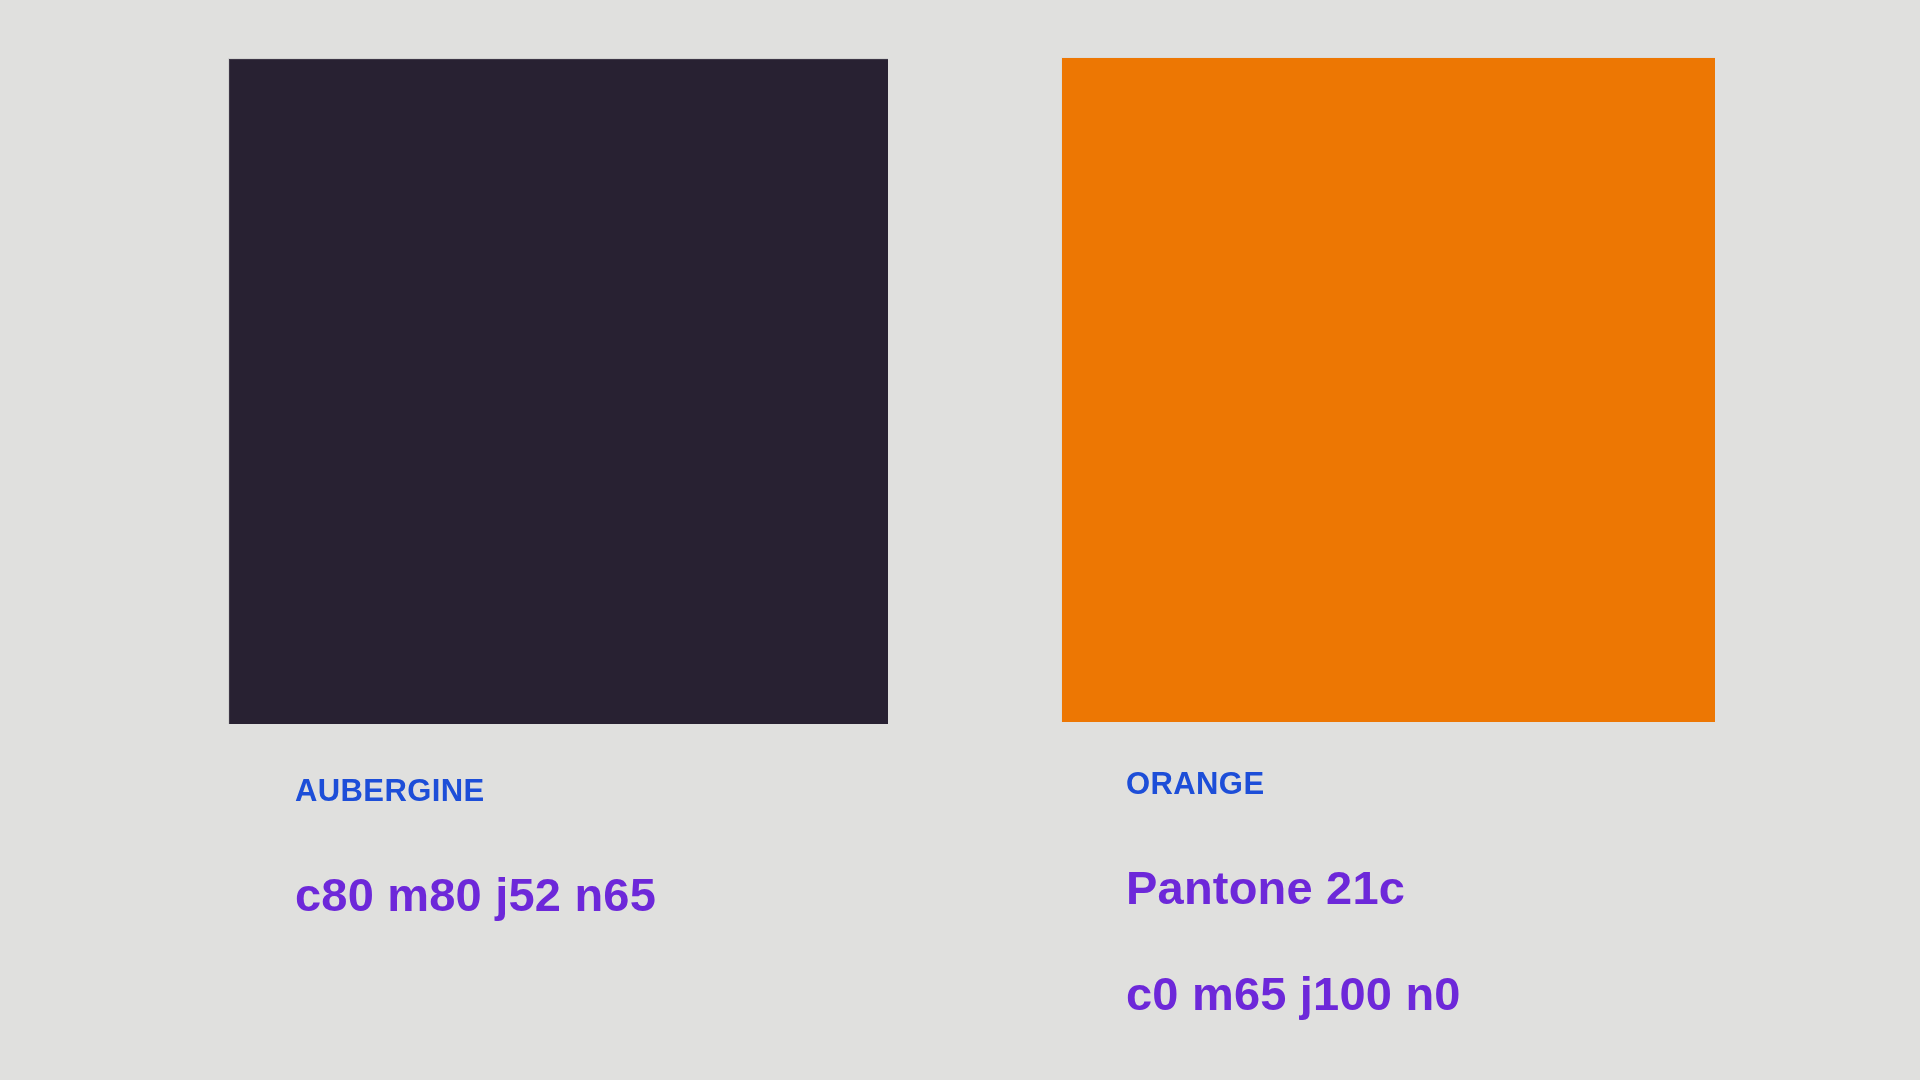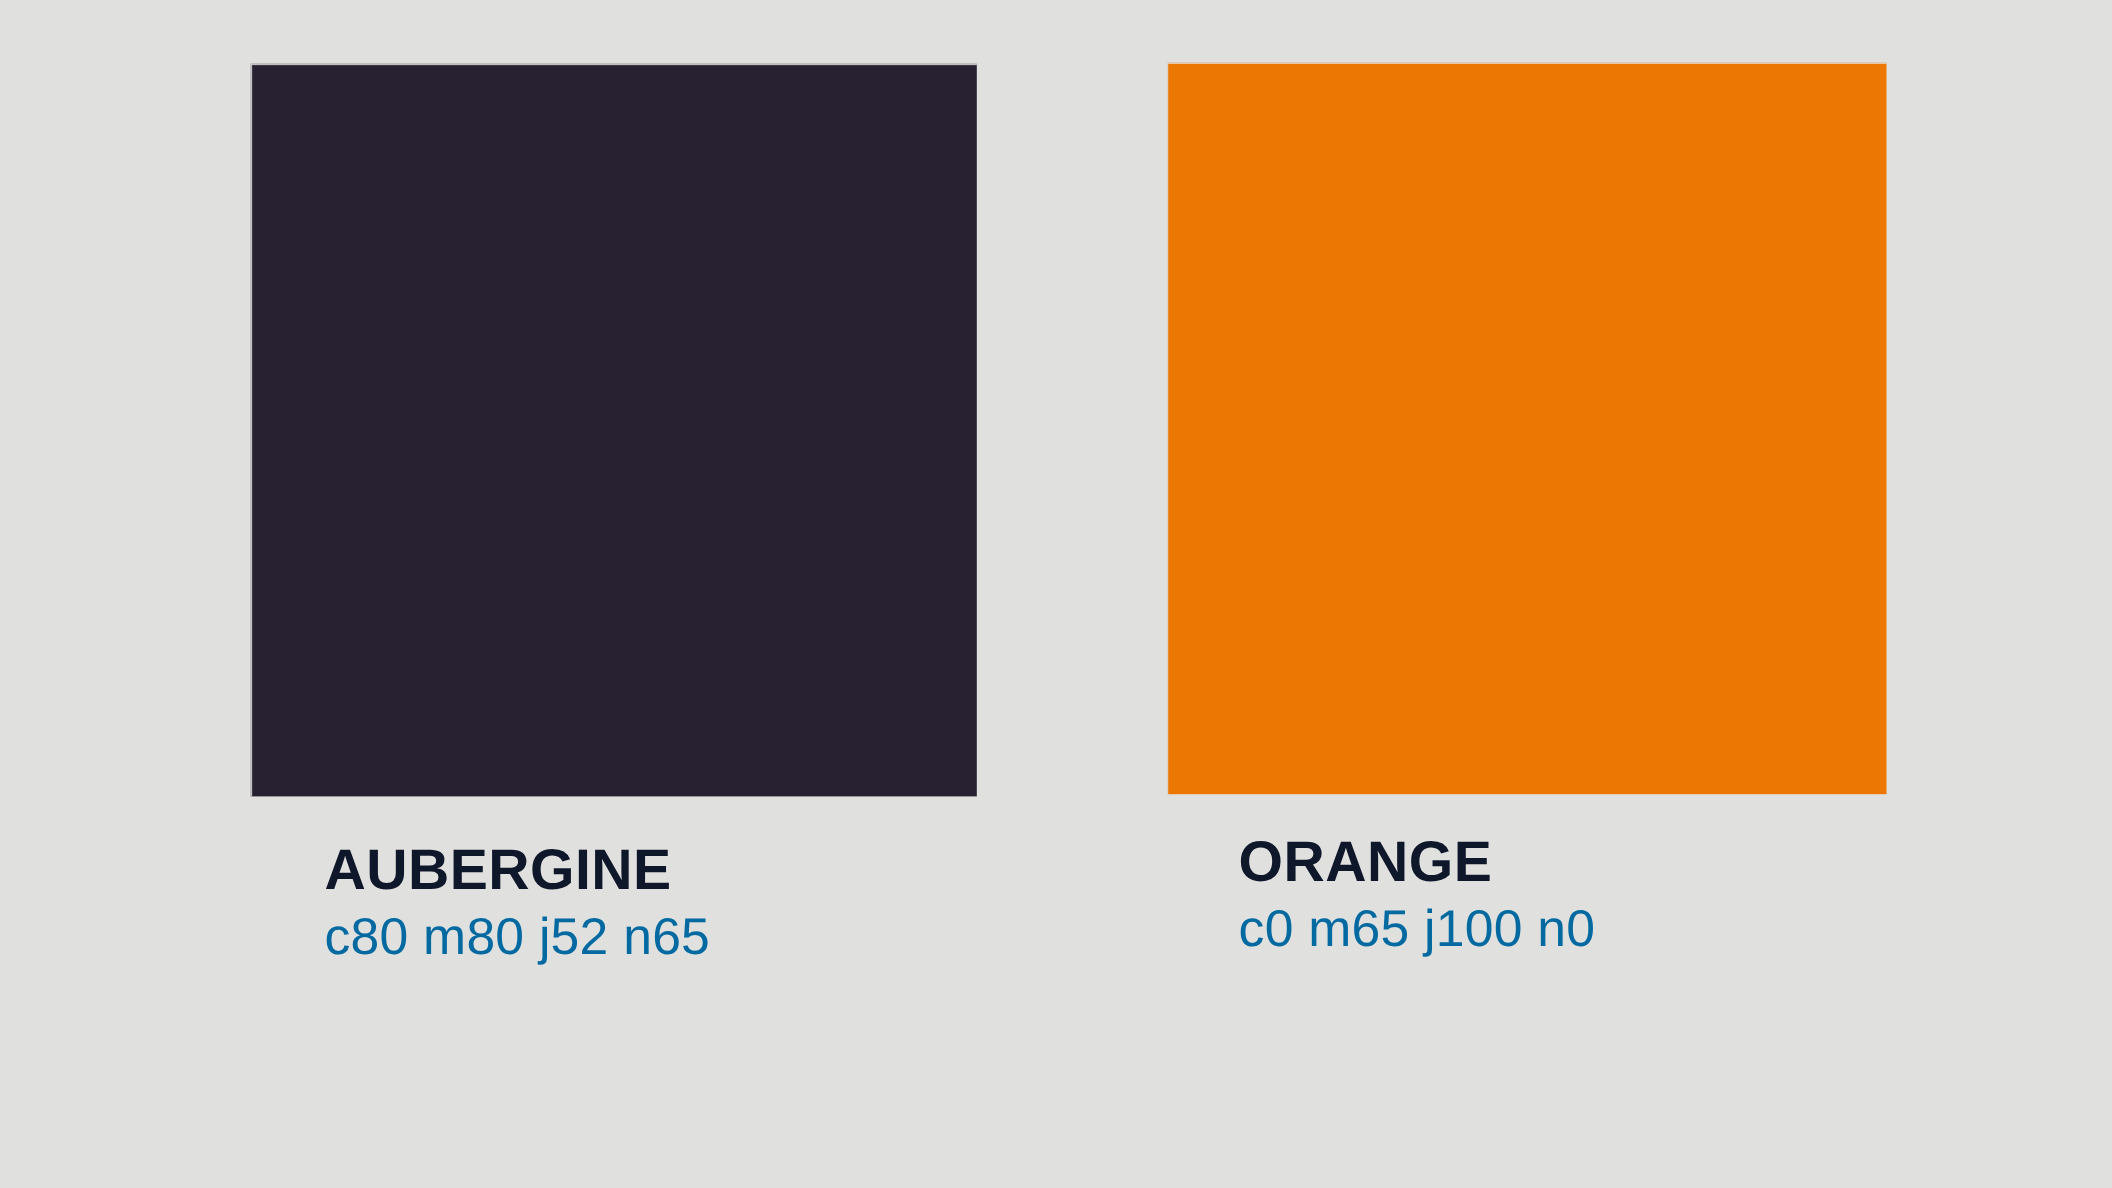--- a/index.html
+++ b/index.html
@@ -64,50 +64,52 @@
   #card-orange .swatch-caption {
     margin-left: 65px;
     margin-top: 33px;
   }
 
   
   .swatch-caption {
     color: #0a0a0a;
   }
   .swatch-name {
-    font-size: 52px;
+    font-size: 31px;
     font-weight: bold;
     letter-spacing: 0.4px;
     line-height: 58px;
     white-space: nowrap;
-    color: #0f172a;
+    color: #1d4ed8;
   }
   .swatch-spec {
     font-size: 47px;
-    font-weight: normal;
+    font-weight: bold;
     letter-spacing: 0.2px;
     line-height: 62px;
     white-space: nowrap;
-    color: #0369a1;
+    color: #6d28d9;
+    margin-top: 44px;
   }
 </style>
 </head>
 <body style="background: rgb(224, 224, 222);">
 
 <div id="palette-board">
 
   <div class="swatch-card" id="card-aubergine">
     <div class="swatch-chip" style="background: rgb(40, 33, 50);"></div>
     <div class="swatch-caption">
       <div class="swatch-name">AUBERGINE</div>
       <div class="swatch-spec">c80 m80 j52 n65</div>
     </div>
   </div>
 
   <div class="swatch-card" id="card-orange">
     <div class="swatch-chip" style="background: rgb(237, 119, 3);"></div>
     <div class="swatch-caption">
       <div class="swatch-name">ORANGE</div>
+      <div class="swatch-spec">Pantone 21c</div>
       <div class="swatch-spec">c0 m65 j100 n0</div>
     </div>
   </div>
 
 </div>
 
 </body></html>

